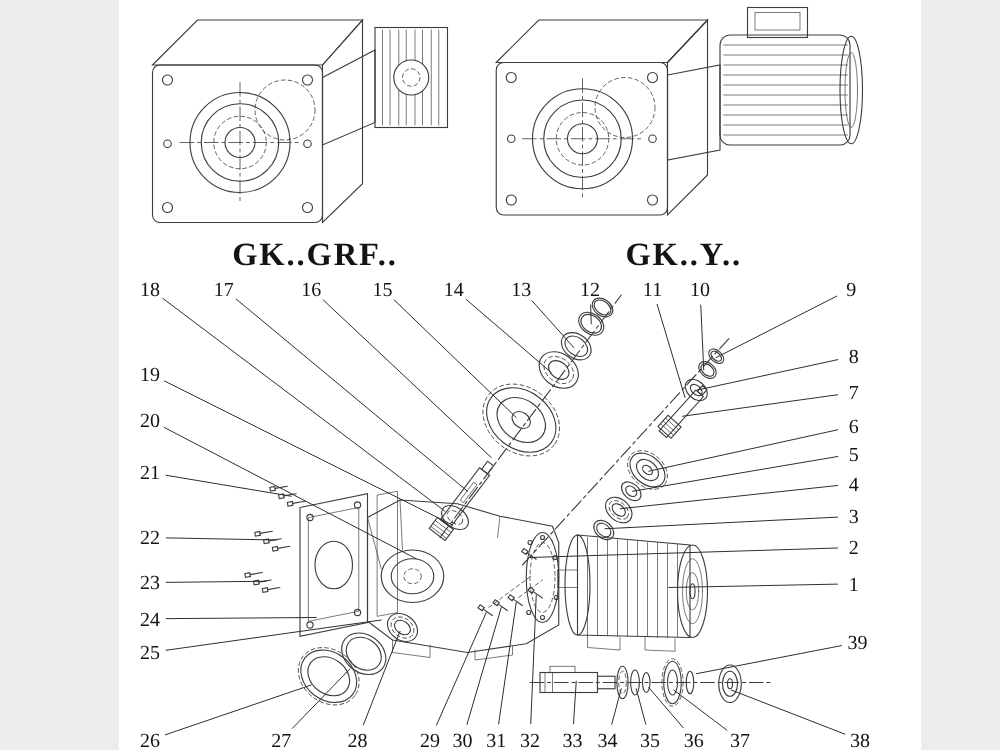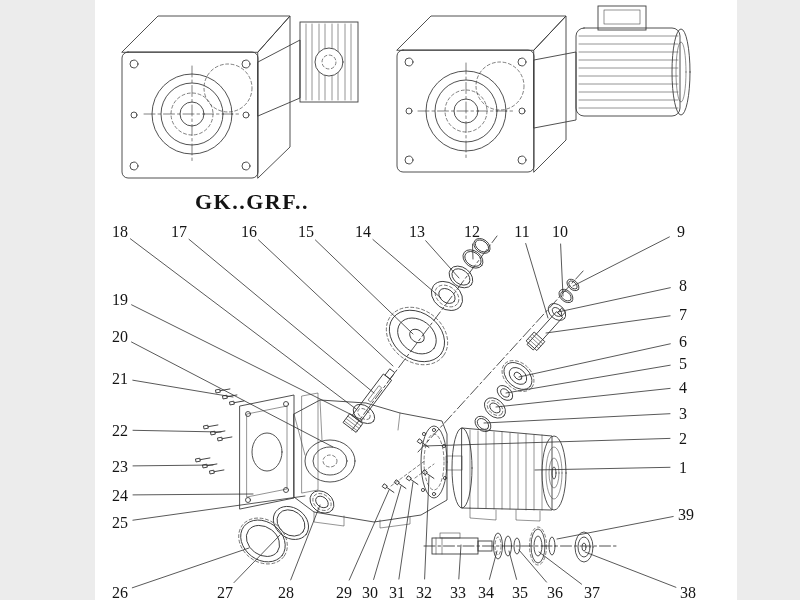--- a/index.html
+++ b/index.html
@@ -14,21 +14,21 @@
   .gutter.right{left:737px;width:63px;}
   svg{position:absolute;left:0;top:0;}
   svg *{stroke:var(--line);fill:none;stroke-width:.9;stroke-linecap:round;}
   svg .thin{stroke-width:.55;}
   svg .dash2{stroke-dasharray:3 2.5;stroke-width:.65;}
   svg .dashdot{stroke-dasharray:11 3 2.5 3;stroke-width:.65;}
   svg .leader{stroke:#2e2e2e;stroke-width:.8;}
   svg text.callout-num{stroke:none;fill:var(--text);
     font:16px "Liberation Serif",serif;text-anchor:middle;}
   .model-title{position:absolute;transform:translateX(-50%);color:var(--text);
-    font-family:"Liberation Serif",serif;font-weight:700;font-size:22px;
+    font-family:"Liberation Serif",serif;font-weight:700;font-size:26px;
     letter-spacing:1.5px;white-space:nowrap;}
   #title-left{left:252px;top:189px;}
   #title-right{left:547px;top:189px;}
 </style>
 </head>
 <body>
 
 <div class="canvas">
   <div class="gutter left"></div>
   <div class="gutter right"></div>
@@ -431,13 +431,14 @@
         <line x1="581.6" y1="584.2" x2="539" y2="552" class="leader"></line>
         <text x="592" y="597.5" class="callout-num">37</text>
         <line x1="675.9" y1="587.3" x2="585" y2="552" class="leader"></line>
         <text x="688" y="597.5" class="callout-num">38</text>
         <line x1="673.2" y1="516.5" x2="557" y2="539" class="leader"></line>
         <text x="686" y="519.5" class="callout-num">39</text>
       </g>
   </svg>
 
   <div class="model-title" id="title-left">GK..GRF..</div>
+  <div class="model-title" id="title-right">GK..Y..</div>
 </div>
 
 </body></html>

